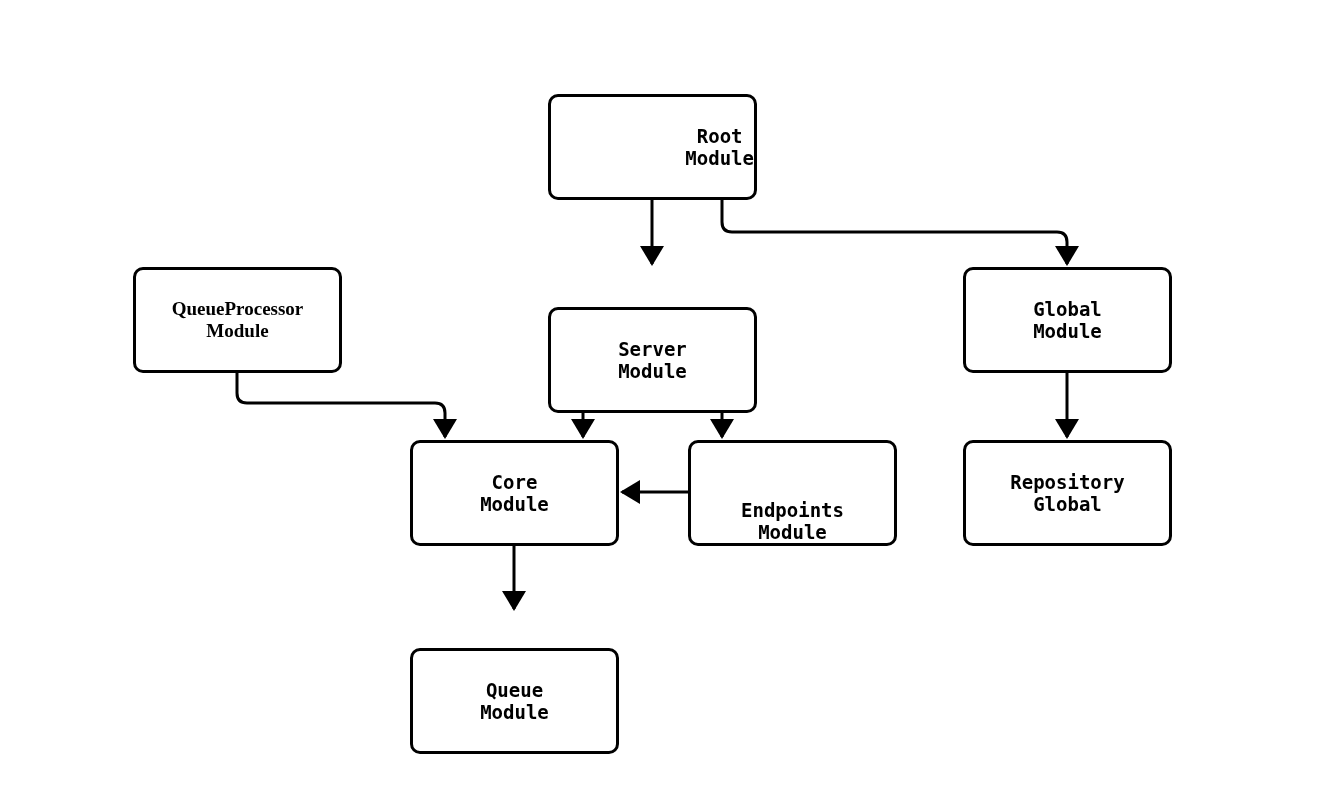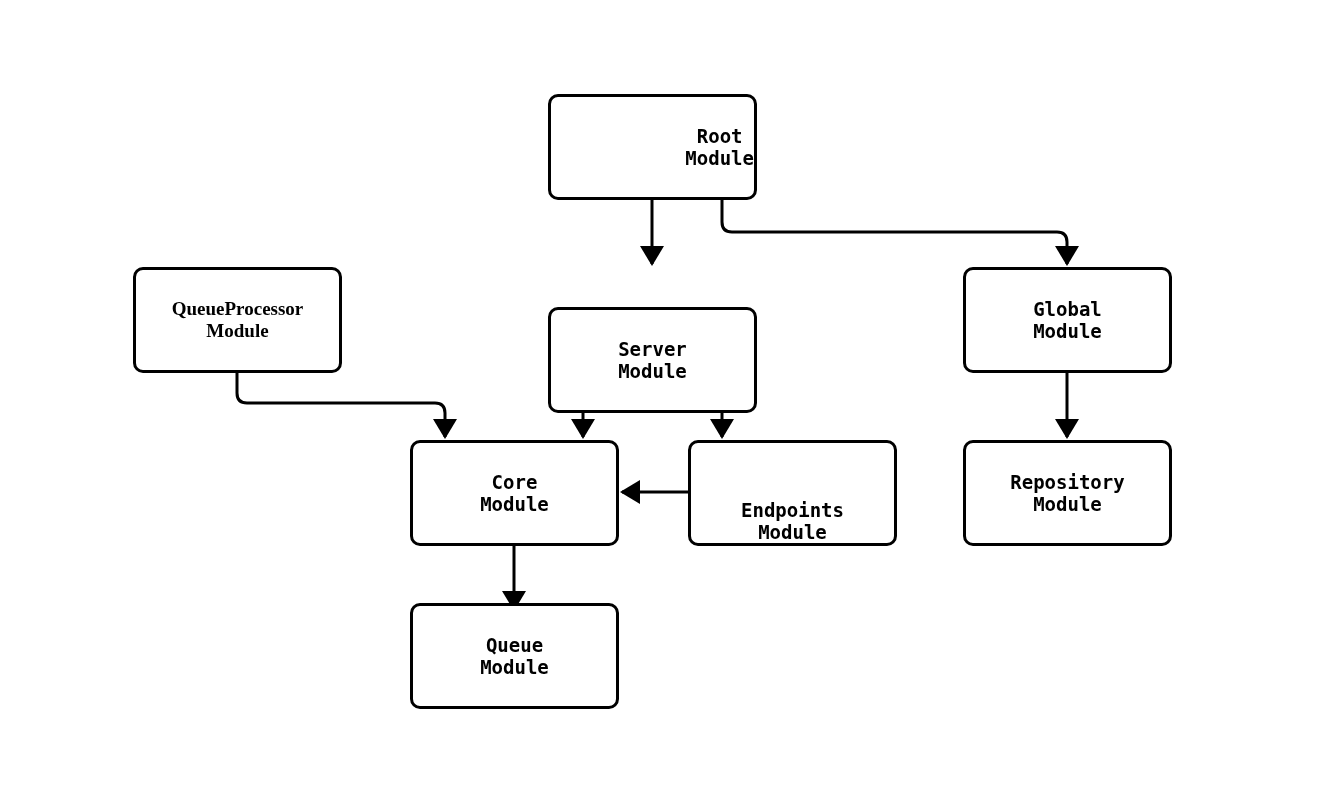--- a/index.html
+++ b/index.html
@@ -40,21 +40,21 @@
     line-height: 22px;
   }
   .node-label { white-space: pre-line; }
   .node-root          { left: 548px; top: 94px; justify-content: flex-end;  }
   .node-queueprocessor{ left: 133px; top: 267px; font-family: Liberation Serif, serif; }
   .node-server        { left: 548px; top: 267px; margin-top: 40px; }
   .node-global        { left: 963px; top: 267px; }
   .node-core          { left: 410px; top: 440px; }
   .node-endpoints     { left: 688px; top: 440px; align-items: flex-end; }
   .node-repository    { left: 963px; top: 440px; }
-  .node-queue         { left: 410px; top: 603px; }
+  .node-queue         { left: 410px; top: 648px; }
 </style>
 </head>
 <body>
 
 <div class="canvas">
 
   <svg class="edges" viewBox="0 0 1337 809" xmlns="http://www.w3.org/2000/svg">
     <defs>
       <marker id="arrowhead" viewBox="0 0 10 10" refX="9" refY="5" markerWidth="20" markerHeight="24" markerUnits="userSpaceOnUse" orient="auto-start-reverse" preserveAspectRatio="none">
         <path d="M0 0 L10 5 L0 10 z" fill="#000000"></path>
@@ -103,21 +103,21 @@
 Module</span>
   </div>
 
   <div class="node node-endpoints">
     <span class="node-label">Endpoints
 Module</span>
   </div>
 
   <div class="node node-repository">
     <span class="node-label">Repository
-Module</span>
+Global</span>
   </div>
 
   <div class="node node-queue">
     <span class="node-label">Queue
 Module</span>
   </div>
 
 </div>
 
 </body></html>

